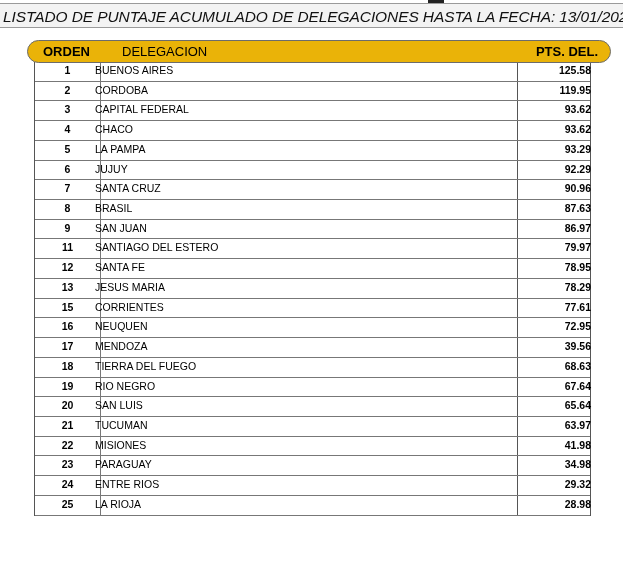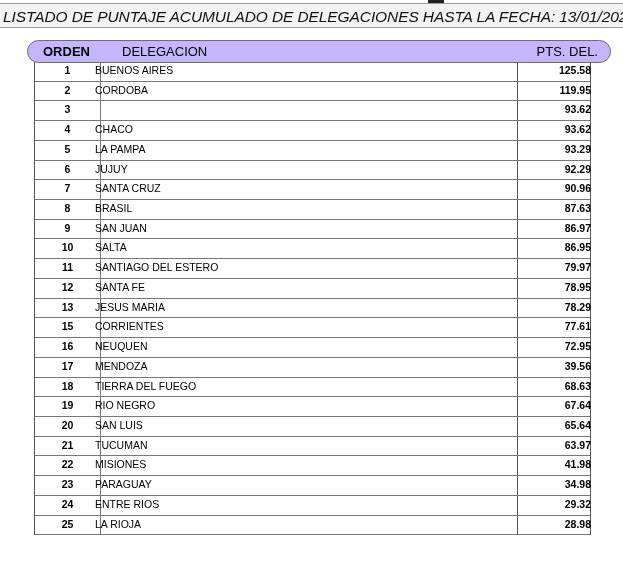--- a/index.html
+++ b/index.html
@@ -43,42 +43,42 @@
       letter-spacing: -0.1px;
       white-space: nowrap;
       color: #111;
     }
     .header-capsule {
       position: absolute;
       left: 27px;
       top: 40px;
       width: 584px;
       height: 23px;
-      background: #c4b5fd;
+      background: #eab308;
       border: 1px solid #6c6c6c;
       border-radius: 12px;
       box-sizing: border-box;
       z-index: 2;
     }
     .hdr {
       position: absolute;
       top: 3px;
       font-size: 13px;
       white-space: nowrap;
     }
     .hdr-orden {
       left: 15px;
       font-weight: bold;
     }
     .hdr-deleg {
       left: 94px;
     }
     .hdr-pts {
       right: 12px;
-      font-weight: normal;
+      font-weight: bold;
       text-align: right;
     }
     .table {
       position: absolute;
       left: 34px;
       top: 62px;
       width: 557px;
       border-left: 1px solid #555;
       border-right: 1px solid #555;
       box-sizing: border-box;
@@ -138,20 +138,21 @@
       <span class="cell c-deleg">BUENOS AIRES</span>
       <span class="cell c-pts">125.58</span>
     </div>
     <div class="row">
       <span class="cell c-orden">2</span>
       <span class="cell c-deleg">CORDOBA</span>
       <span class="cell c-pts">119.95</span>
     </div>
     <div class="row">
       <span class="cell c-orden">3</span>
+      <span class="cell c-deleg">CAPITAL FEDERAL</span>
       <span class="cell c-pts">93.62</span>
     </div>
     <div class="row">
       <span class="cell c-orden">4</span>
       <span class="cell c-deleg">CHACO</span>
       <span class="cell c-pts">93.62</span>
     </div>
     <div class="row">
       <span class="cell c-orden">5</span>
       <span class="cell c-deleg">LA PAMPA</span>
@@ -171,25 +172,20 @@
       <span class="cell c-orden">8</span>
       <span class="cell c-deleg">BRASIL</span>
       <span class="cell c-pts">87.63</span>
     </div>
     <div class="row">
       <span class="cell c-orden">9</span>
       <span class="cell c-deleg">SAN JUAN</span>
       <span class="cell c-pts">86.97</span>
     </div>
     <div class="row">
-      <span class="cell c-orden">10</span>
-      <span class="cell c-deleg">SALTA</span>
-      <span class="cell c-pts">86.95</span>
-    </div>
-    <div class="row">
       <span class="cell c-orden">11</span>
       <span class="cell c-deleg">SANTIAGO DEL ESTERO</span>
       <span class="cell c-pts">79.97</span>
     </div>
     <div class="row">
       <span class="cell c-orden">12</span>
       <span class="cell c-deleg">SANTA FE</span>
       <span class="cell c-pts">78.95</span>
     </div>
     <div class="row">

